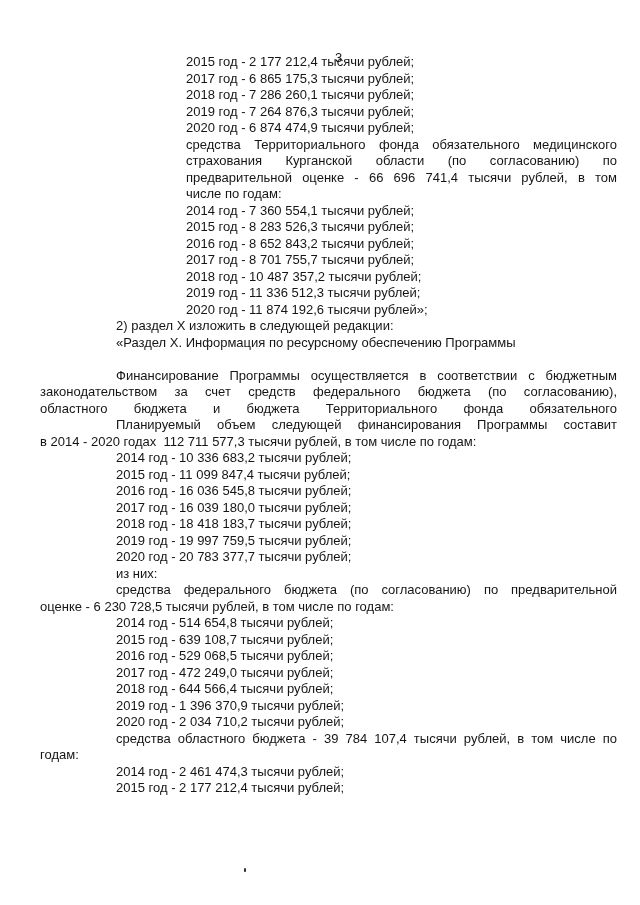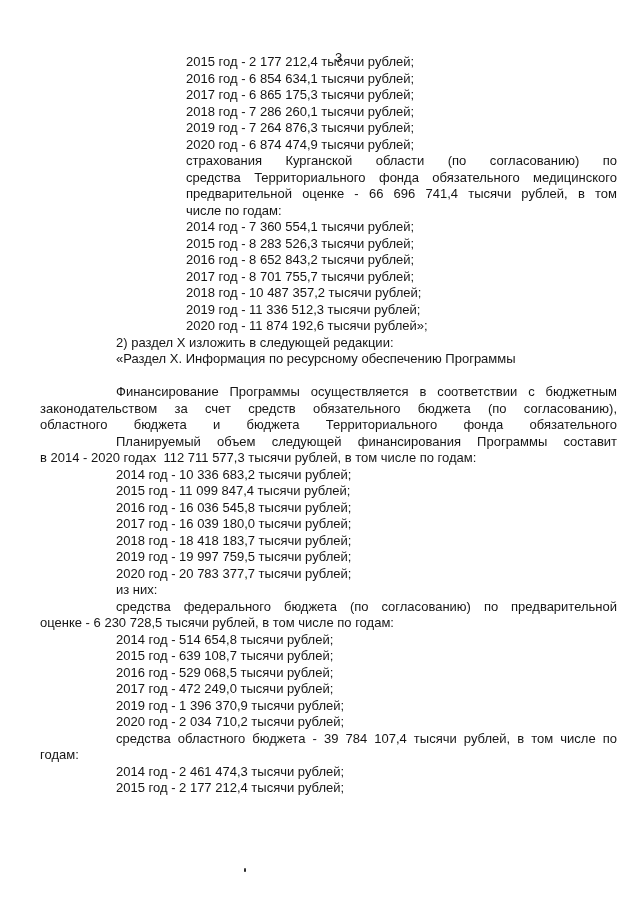--- a/index.html
+++ b/index.html
@@ -54,58 +54,58 @@
   }
 </style>
 </head>
 <body>
 
 <div class="page">
   <div class="pagenum">3</div>
 
   <div class="doc" id="doc-lines">
       <div class="line deep">2015 год - 2 177 212,4 тысячи рублей;</div>
-      <div class="line deep">2016 год - 6 854 634,1 тысячи рублей;</div>
       <div class="line deep">2017 год - 6 865 175,3 тысячи рублей;</div>
       <div class="line deep">2018 год - 7 286 260,1 тысячи рублей;</div>
       <div class="line deep">2019 год - 7 264 876,3 тысячи рублей;</div>
       <div class="line deep">2020 год - 6 874 474,9 тысячи рублей;</div>
+      <div class="line deep fill">средства Территориального фонда обязательного медицинского</div>
       <div class="line deep fill">страхования Курганской области (по согласованию) по</div>
-      <div class="line deep fill">средства Территориального фонда обязательного медицинского</div>
       <div class="line deep fill">предварительной оценке - 66 696 741,4 тысячи рублей, в том</div>
       <div class="line deep">числе по годам:</div>
       <div class="line deep">2014 год - 7 360 554,1 тысячи рублей;</div>
       <div class="line deep">2015 год - 8 283 526,3 тысячи рублей;</div>
       <div class="line deep">2016 год - 8 652 843,2 тысячи рублей;</div>
       <div class="line deep">2017 год - 8 701 755,7 тысячи рублей;</div>
       <div class="line deep">2018 год - 10 487 357,2 тысячи рублей;</div>
       <div class="line deep">2019 год - 11 336 512,3 тысячи рублей;</div>
       <div class="line deep">2020 год - 11 874 192,6 тысячи рублей»;</div>
       <div class="line ind">2) раздел X изложить в следующей редакции:</div>
       <div class="line ind bold">«Раздел X. Информация по ресурсному обеспечению Программы</div>
       <div class="line base">&nbsp;</div>
       <div class="line ind fill">Финансирование Программы осуществляется в соответствии с бюджетным</div>
-      <div class="line base fill">законодательством за счет средств обязательного бюджета (по согласованию),</div>
+      <div class="line base fill">законодательством за счет средств федерального бюджета (по согласованию),</div>
       <div class="line base fill">областного бюджета и бюджета Территориального фонда обязательного</div>
       <div class="line ind fill">Планируемый объем следующей финансирования Программы составит</div>
       <div class="line base">в 2014 - 2020 годах&nbsp; 112 711 577,3 тысячи рублей, в том числе по годам:</div>
       <div class="line ind">2014 год - 10 336 683,2 тысячи рублей;</div>
       <div class="line ind">2015 год - 11 099 847,4 тысячи рублей;</div>
       <div class="line ind">2016 год - 16 036 545,8 тысячи рублей;</div>
       <div class="line ind">2017 год - 16 039 180,0 тысячи рублей;</div>
       <div class="line ind">2018 год - 18 418 183,7 тысячи рублей;</div>
       <div class="line ind">2019 год - 19 997 759,5 тысячи рублей;</div>
       <div class="line ind">2020 год - 20 783 377,7 тысячи рублей;</div>
       <div class="line ind">из них:</div>
       <div class="line ind fill">средства федерального бюджета (по согласованию) по предварительной</div>
       <div class="line base">оценке - 6 230 728,5 тысячи рублей, в том числе по годам:</div>
       <div class="line ind">2014 год - 514 654,8 тысячи рублей;</div>
       <div class="line ind">2015 год - 639 108,7 тысячи рублей;</div>
       <div class="line ind">2016 год - 529 068,5 тысячи рублей;</div>
       <div class="line ind">2017 год - 472 249,0 тысячи рублей;</div>
+      <div class="line ind">2018 год - 644 566,4 тысячи рублей;</div>
       <div class="line ind">2019 год - 1 396 370,9 тысячи рублей;</div>
       <div class="line ind">2020 год - 2 034 710,2 тысячи рублей;</div>
       <div class="line ind fill">средства областного бюджета - 39 784 107,4 тысячи рублей, в том числе по</div>
       <div class="line base">годам:</div>
       <div class="line ind">2014 год - 2 461 474,3 тысячи рублей;</div>
       <div class="line ind">2015 год - 2 177 212,4 тысячи рублей;</div>
     </div>
 
   <div class="speck"></div>
 </div>

